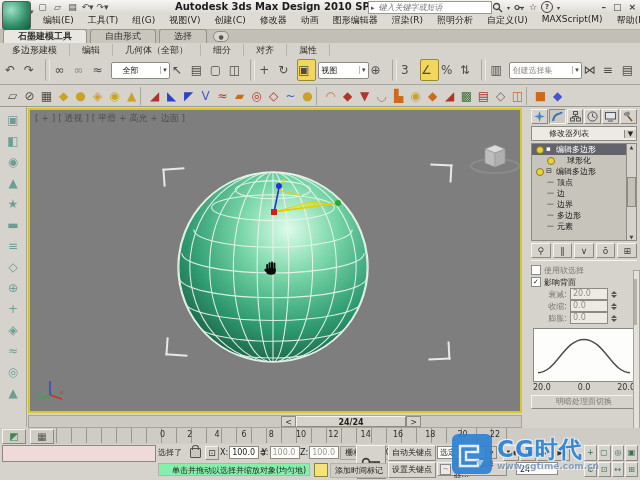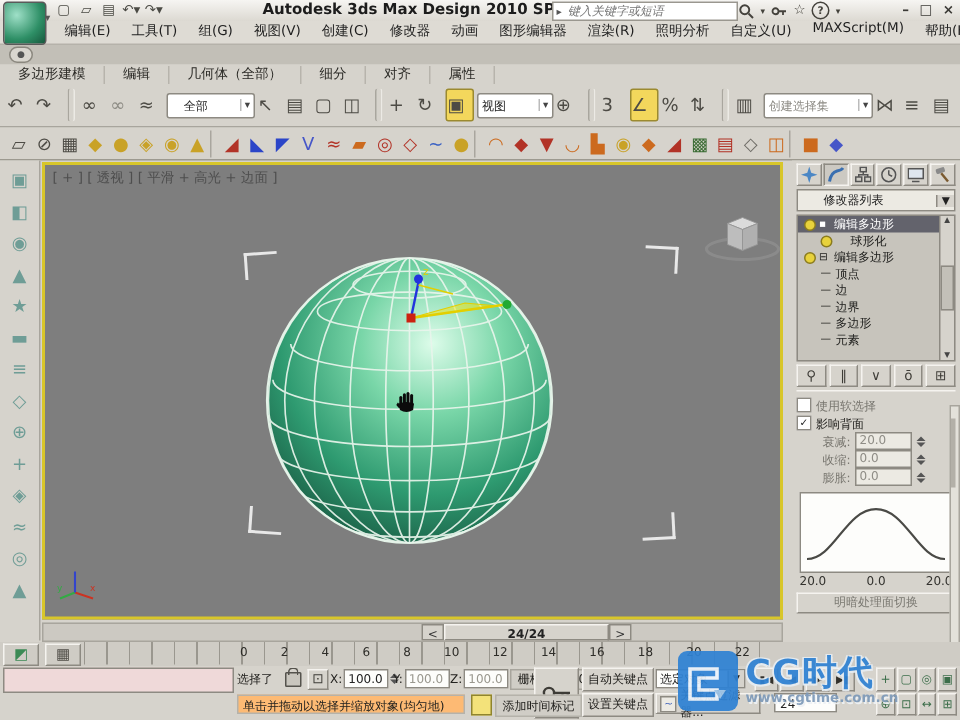--- a/index.html
+++ b/index.html
@@ -152,21 +152,21 @@
   .kfbtn .sq{width:10px;height:9px;background:#eceae3;border:1px solid #8d8a82;font-size:7px;line-height:8px;text-align:center;color:#4466bb;}
   .playback{position:absolute;left:503px;top:1px;display:flex;gap:1px;}
   .playback span{width:14px;height:14px;display:flex;align-items:center;justify-content:center;font-size:7px;color:#33312c;
     border:1px solid;border-color:#f5f3ef #8d8a82 #8d8a82 #f5f3ef;background:#d6d3cc;}
   .framefield{position:absolute;left:516px;top:18px;width:42px;height:13px;background:#fdfdfb;border:1px solid #8d8a82;
     font-size:8px;line-height:13px;padding-left:3px;box-sizing:border-box;}
   .navpad{position:absolute;left:584px;top:1px;width:54px;height:32px;display:grid;grid-template-columns:repeat(4,1fr);gap:1px;}
   .navpad span{display:flex;align-items:center;justify-content:center;font-size:8px;color:#3c6e4a;
     border:1px solid;border-color:#f5f3ef #8d8a82 #8d8a82 #f5f3ef;background:#d6d3cc;}
   .prompt{position:absolute;left:158px;top:19px;width:152px;height:13px;line-height:13px;font-size:8px;color:#23221f;
-    background:#fdba74;border:1px solid #b5b2aa;padding-left:3px;box-sizing:border-box;white-space:nowrap;overflow:hidden;}
+    background:#86efac;border:1px solid #b5b2aa;padding-left:13px;box-sizing:border-box;white-space:nowrap;overflow:hidden;}
   .tagicon{position:absolute;left:314px;top:19px;width:12px;height:12px;background:#f3e27a;border:1px solid #8f842e;}
   .timetag{position:absolute;left:330px;top:19px;width:56px;height:13px;line-height:13px;font-size:8px;color:#23221f;
     background:#d0cdc6;border:1px solid #b5b2aa;text-align:center;}
   
   .watermark{position:absolute;left:452px;top:428px;width:188px;height:52px;z-index:50;display:flex;align-items:center;gap:5px;opacity:.93;}
   .wm-logo{width:40px;height:40px;flex:none;}
   .wm-text .brand{font-size:23px;font-weight:bold;color:#2f82d4;line-height:24px;letter-spacing:1px;
     text-shadow:1px 1px 0 #e7edf2,-1px -1px 0 #e7edf2,1px -1px 0 #e7edf2,-1px 1px 0 #e7edf2;}
   .wm-text .url{font-size:9px;font-weight:bold;color:#7e9ab9;text-shadow:1px 1px 0 #eef2f5;}
 </style>
@@ -227,20 +227,26 @@
       <span>动画</span>
       <span>图形编辑器</span>
       <span>渲染(R)</span>
       <span>照明分析</span>
       <span>自定义(U)</span>
       <span>MAXScript(M)</span>
       <span>帮助(H)</span>
     </div>
 
   <div class="ribbontabs">
+    <div style="display:flex;align-items:flex-end;">
+
+    <span class="rtab active">石墨建模工具</span>
+        <span class="rtab">自由形式</span>
+        <span class="rtab">选择</span>
+      </div>
     <span class="rtab-circle">●</span>
   </div>
   <div class="ribbonpanels">
 
   <span class="rpanel">多边形建模</span>
       <span class="rpanel">编辑</span>
       <span class="rpanel">几何体（全部）</span>
       <span class="rpanel">细分</span>
       <span class="rpanel">对齐</span>
       <span class="rpanel">属性</span>

